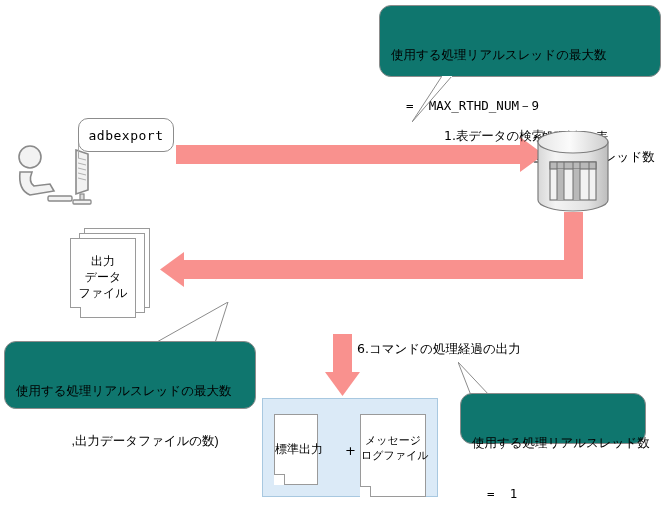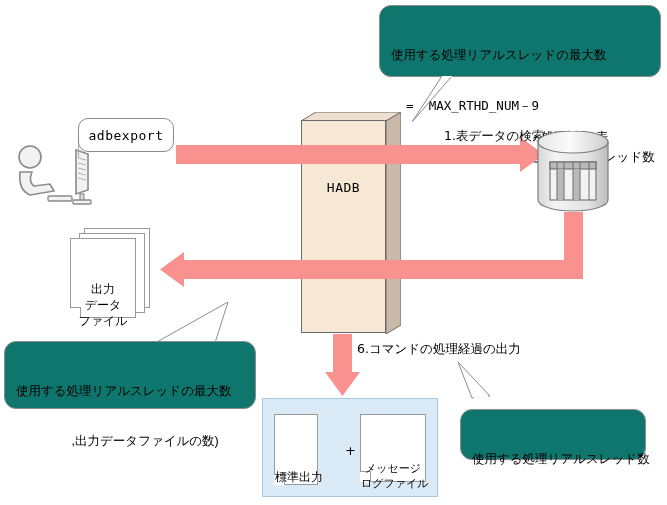--- a/index.html
+++ b/index.html
@@ -96,21 +96,20 @@
   }
   .doc-text {
     position: absolute;
     left: 0; right: 0;
     text-align: center;
     font-size: 12px;
     line-height: 16px;
     color: #000;
     white-space: pre;
     font-family: "DejaVu Sans", "Liberation Sans", sans-serif;
-    margin-top: 28px;
   }
 
   
   #blue-panel {
     position: absolute;
     left: 262px; top: 398px; width: 176px; height: 99px;
     background: #dbeaf7;
     border: 1px solid #a8c8e0;
     box-sizing: border-box;
   }
@@ -164,30 +163,20 @@
     <line x1="74" y1="41" x2="82" y2="43" stroke="#b0b0b0" stroke-width="1"></line>
     <line x1="74" y1="46" x2="82" y2="48" stroke="#b0b0b0" stroke-width="1"></line>
   </svg>
 
   <div class="abs" style="left:78px; top:128px; width:1px; height:30px; background:#a9a9a9;"></div>
 
   <div class="cmdbox" id="cmd-adbexport" style="left:78px; top:118px; width:96px; height:34px;">
     <span>adbexport</span>
   </div>
 
-  <div id="hadb-wrap">
-    <svg style="position:absolute; left:0; top:0; width:100px; height:222px;">
-
-      <polygon points="0,9 15,0 100,0 85,9" fill="#eee0d0" stroke="#6b6b6b" stroke-width="1"></polygon>
-
-      <polygon points="85,9 100,0 100,213 85,222" fill="#c9b9a6" stroke="#6b6b6b" stroke-width="1"></polygon>
-    </svg>
-    <div id="hadb-front"></div>
-    <div id="hadb-label">HADB</div>
-  </div>
 
   <div class="bar" style="left:176px; top:145px; width:350px; height:19px;"></div>
   <svg class="abs" style="left:520px; top:137px; width:24px; height:35px;">
     <polygon points="0,0 24,17.5 0,35" fill="#f9918e"></polygon>
   </svg>
   <div class="steplabel" style="left:409px; top:128px;margin-left:35px;">1.表データの検索</div>
 
   <div id="db-label">処理対象 表</div>
   <svg class="abs" style="left:535px; top:131px; width:80px; height:82px;">
     <defs>
@@ -249,28 +238,28 @@
     <polygon points="0,0 35,0 17.5,24" fill="#f9918e"></polygon>
   </svg>
   <div class="steplabel" style="left:357px; top:341px;">6.コマンドの処理経過の出力</div>
 
   <div id="blue-panel"></div>
   <div class="doc" style="left:274px; top:414px; width:44px; height:71px;">
     <div class="doc-fold"></div>
     <div class="doc-text" style="top:26px;">標準出力</div>
   </div>
   <div id="plus-sign">+</div>
-  <div class="doc" style="left:360px; top:414px; width:66px; height:68px;">
+  <div class="doc" style="left:360px; top:414px; width:66px; height:83px;">
     <div class="doc-fold"></div>
     <div class="doc-text" style="top:18px; font-size:11px; line-height:15px;">メッセージ
 ログファイル</div>
   </div>
 
   <svg class="abs" style="left:458px; top:362px; width:46px; height:42px;">
     <polygon points="0,0 32,34 14,36" fill="#ffffff" stroke="#8c8c8c" stroke-width="1"></polygon>
     <line x1="30" y1="34" x2="16" y2="36" stroke="#ffffff" stroke-width="2"></line>
   </svg>
-  <div class="callout callout-mono" id="callout-bottom-right" style="left:460px; top:393px; width:186px; height:51px;margin-top:16px;">
+  <div class="callout callout-mono" id="callout-bottom-right" style="left:460px; top:393px; width:186px; height:51px;">
     <div style="font-family:'DejaVu Sans','Liberation Sans',sans-serif;">使用する処理リアルスレッド数</div>
     <div>  =  1</div>
   </div>
 
 </div>
 
 </body></html>

